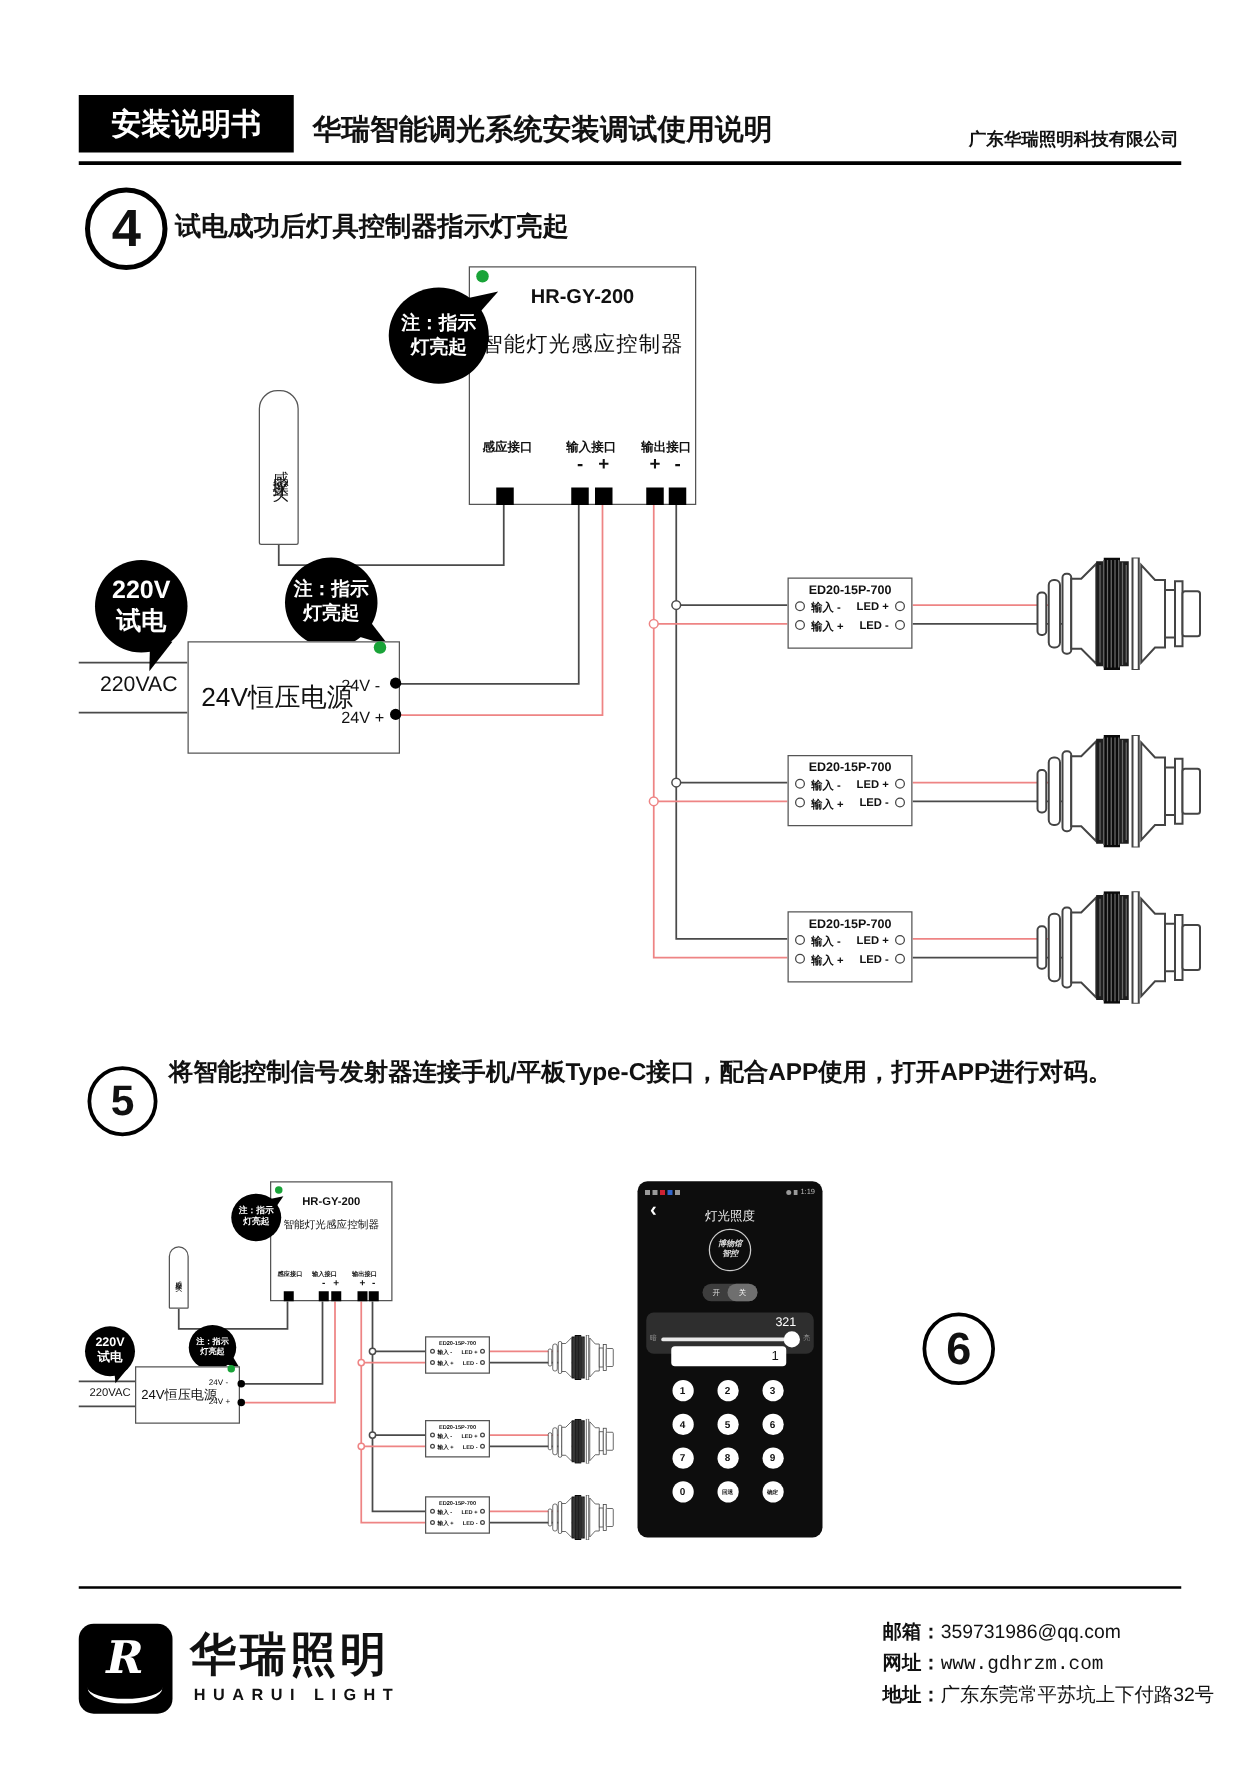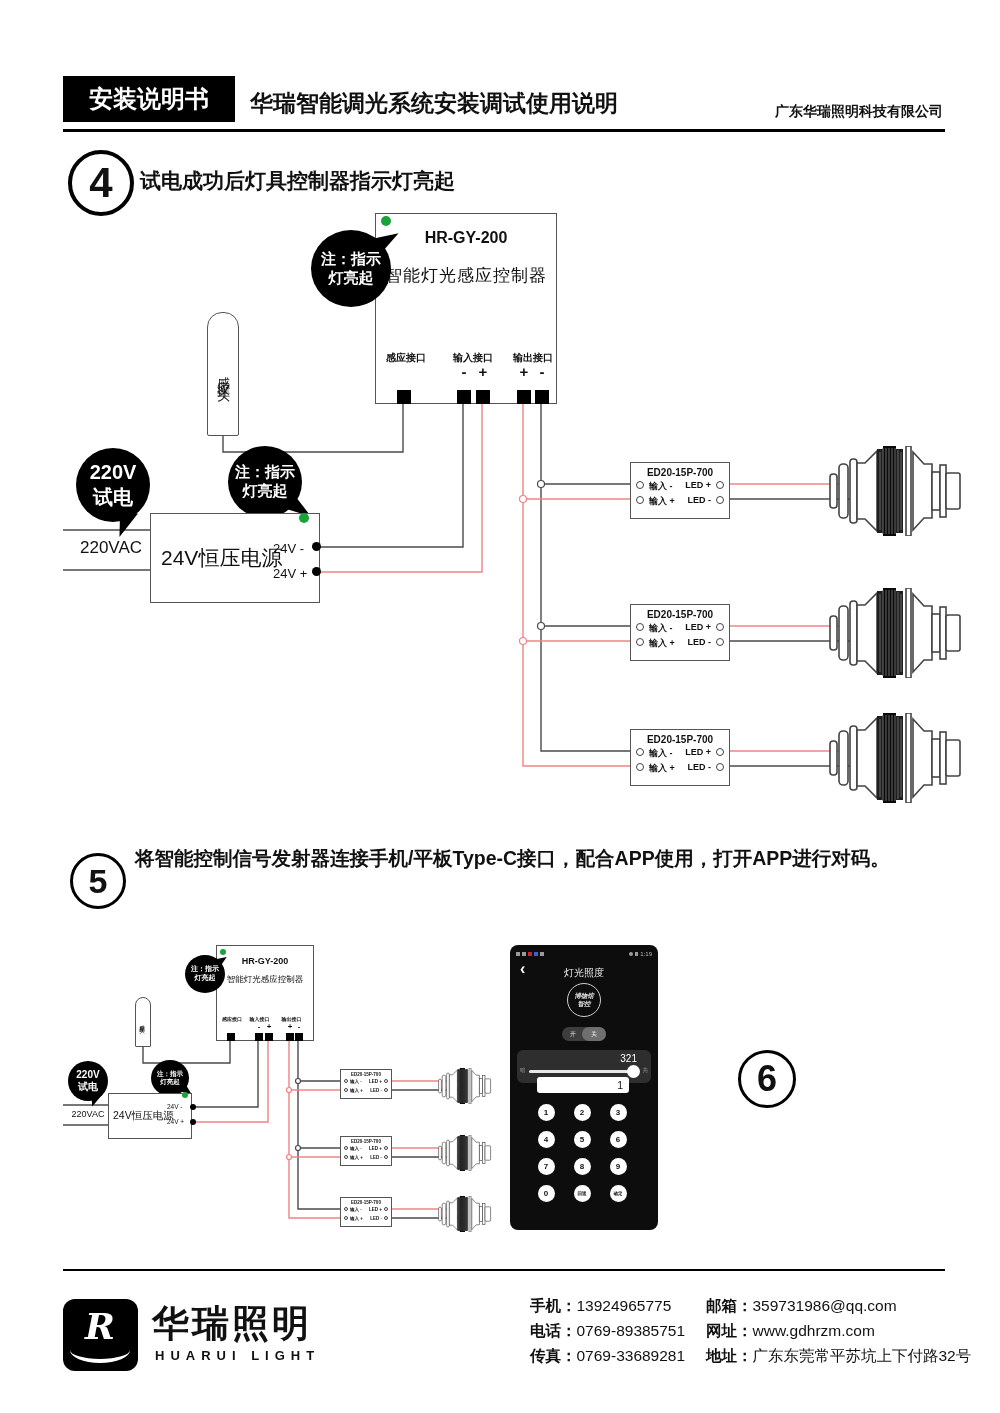--- a/index.html
+++ b/index.html
@@ -378,24 +378,19 @@
   <div class="abs stepnum" style="left:738px;top:1050px;width:52px;height:52px;border-width:3.5px;font-size:36px;">6</div>
 
   <div class="abs hline" style="left:63px;top:1269px;width:882px;height:2px;"></div>
   <div class="abs" style="left:63px;top:1299px;width:75px;height:72px;background:#000;border-radius:12px;overflow:hidden;">
     <span style="position:absolute;left:22px;top:6px;color:#fff;font-size:36px;font-style:italic;font-weight:bold;font-family:'DejaVu Serif',serif;">R</span>
     <span style="position:absolute;left:7px;bottom:8px;width:60px;height:22px;border-bottom:4px solid #fff;border-radius:50%;"></span>
   </div>
   <div class="abs" style="left:152px;top:1299px;font-size:37px;font-weight:900;letter-spacing:3px;">华瑞照明</div>
   <div class="abs" style="left:155px;top:1348px;font-size:13px;font-weight:bold;letter-spacing:6px;">HUARUI LIGHT</div>
 
-  <div class="abs" style="left:530px;top:1293px;font-size:15.5px;font-weight:bold;line-height:25px;">
-    <div><span>手机：</span><span style="font-weight:normal;">13924965775</span></div>
-    <div><span>电话：</span><span style="font-weight:normal;">0769-89385751</span></div>
-    <div><span>传真：</span><span style="font-weight:normal;">0769-33689281</span></div>
-  </div>
   <div class="abs" style="left:706px;top:1293px;font-size:15.5px;font-weight:bold;line-height:25px;">
     <div><span>邮箱：</span><span style="font-weight:normal;">359731986@qq.com</span></div>
-    <div><span>网址：</span><span style="font-weight:normal;">www.gdhrzm.com</span></div>
+    <div><span>网址：</span><span style="font-weight:normal;font-family:Liberation Mono, monospace;">www.gdhrzm.com</span></div>
     <div><span>地址：</span><span style="font-weight:normal;">广东东莞常平苏坑上下付路32号</span></div>
   </div>
 
 </div>
 
 </body></html>

